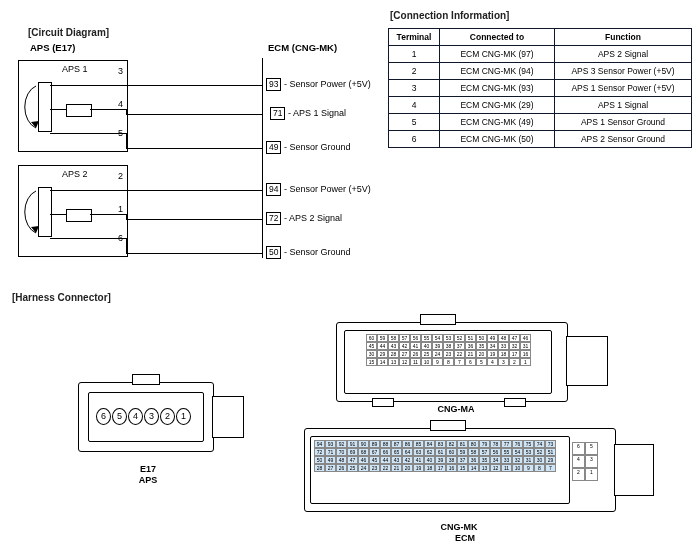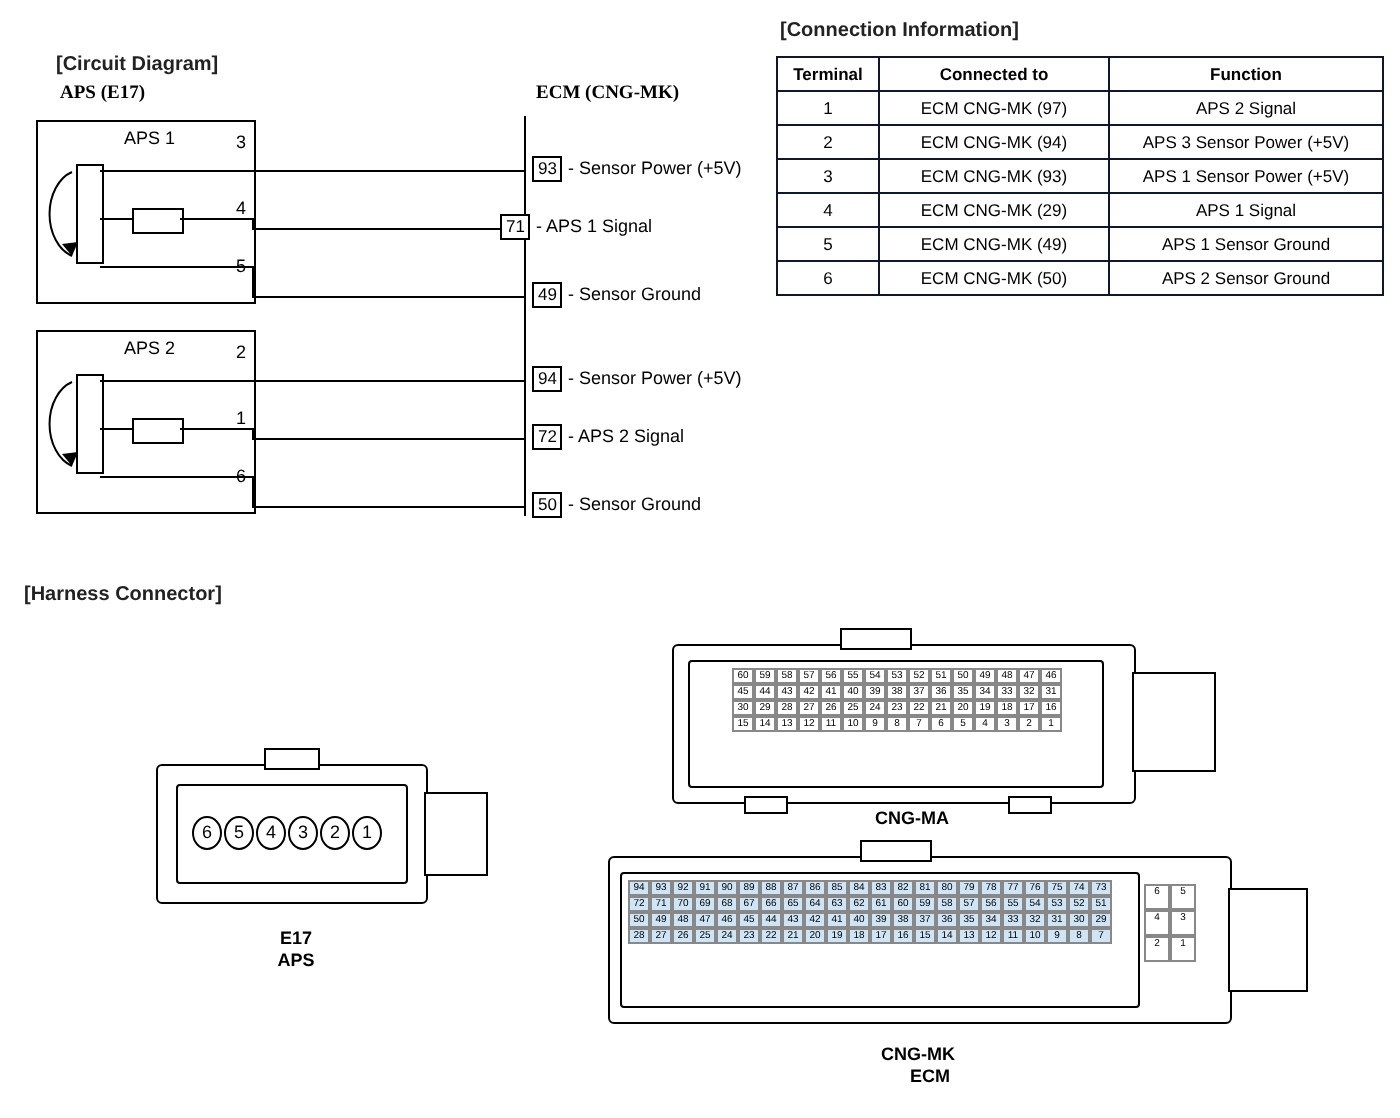--- a/index.html
+++ b/index.html
@@ -10,21 +10,21 @@
     font-size:9px;
     color:#000000;
     position:relative;
     overflow:hidden;
   }
   .abs{position:absolute;}
   .sect-title{font-size:10px;font-weight:bold;color:#222;}
 
   
   #circuit-area{left:0;top:0;width:380px;height:280px;}
-  .hdr-label{font-size:9.5px;font-weight:bold;font-family:Liberation Serif, serif;}
+  .hdr-label{font-size:9.5px;font-weight:bold;}
 
   .aps-box{
     position:absolute;border:1.5px solid #000;background:#fff;
   }
   .pinnum{position:absolute;font-size:9px;}
   .wire{position:absolute;background:#000;height:1px;}
   .vwire{position:absolute;background:#000;width:1px;}
   .ecm-pin{
     position:absolute;font-size:9px;white-space:nowrap;
   }
@@ -131,21 +131,21 @@
   <div class="vwire" style="left:126px;top:109px;height:6px;"></div>
   <div class="vwire" style="left:126px;top:133px;height:16px;"></div>
   <div class="vwire" style="left:126px;top:190px;height:1px;"></div>
   <div class="vwire" style="left:126px;top:214px;height:6px;"></div>
   <div class="vwire" style="left:126px;top:238px;height:16px;"></div>
 
   <div class="ecm-pin" style="left:266px;top:78px;">
     <span class="pinbox">93</span>
     <span>- Sensor Power (+5V)</span>
   </div>
-  <div class="ecm-pin" style="left:250px;top:107px;">
+  <div class="ecm-pin" style="left:270px;top:107px;">
     <span class="pinbox">71</span>
     <span>- APS 1 Signal</span>
   </div>
   <div class="ecm-pin" style="left:266px;top:141px;">
     <span class="pinbox">49</span>
     <span>- Sensor Ground</span>
   </div>
   <div class="ecm-pin" style="left:266px;top:183px;">
     <span class="pinbox">94</span>
     <span>- Sensor Power (+5V)</span>

